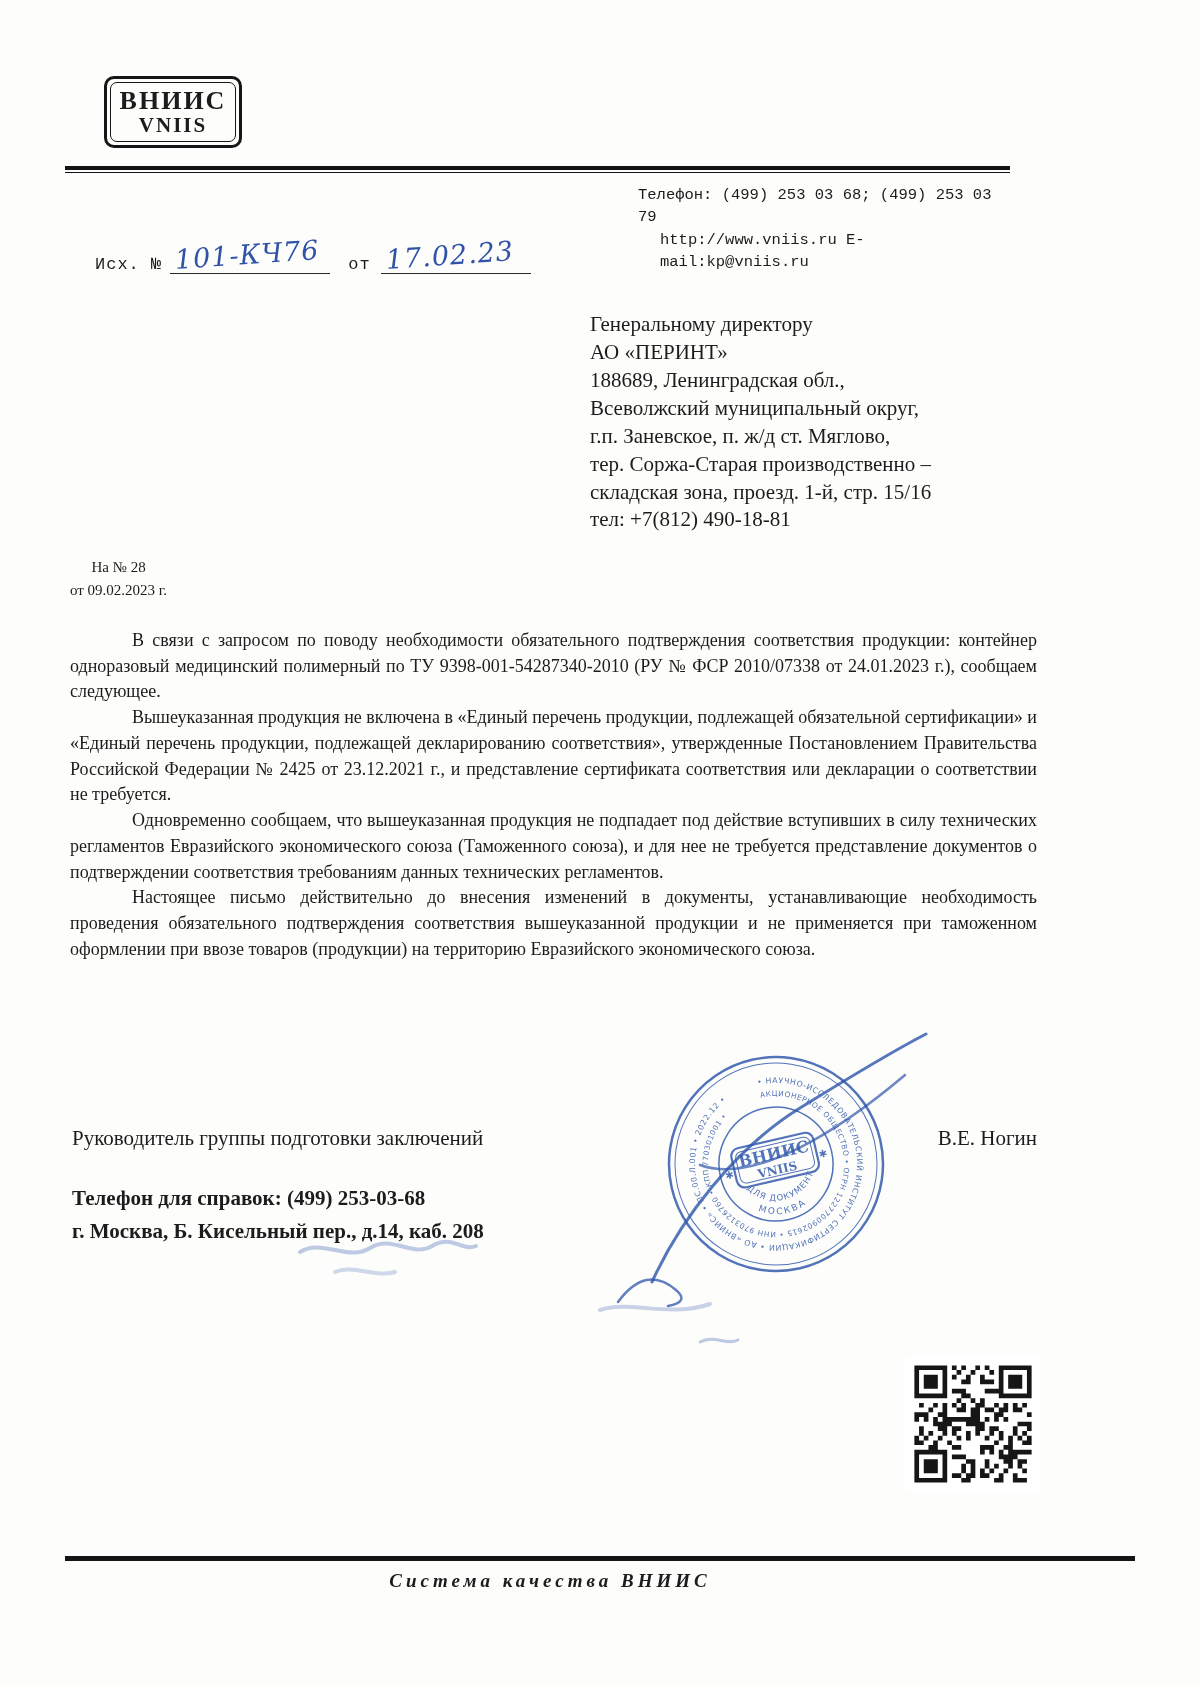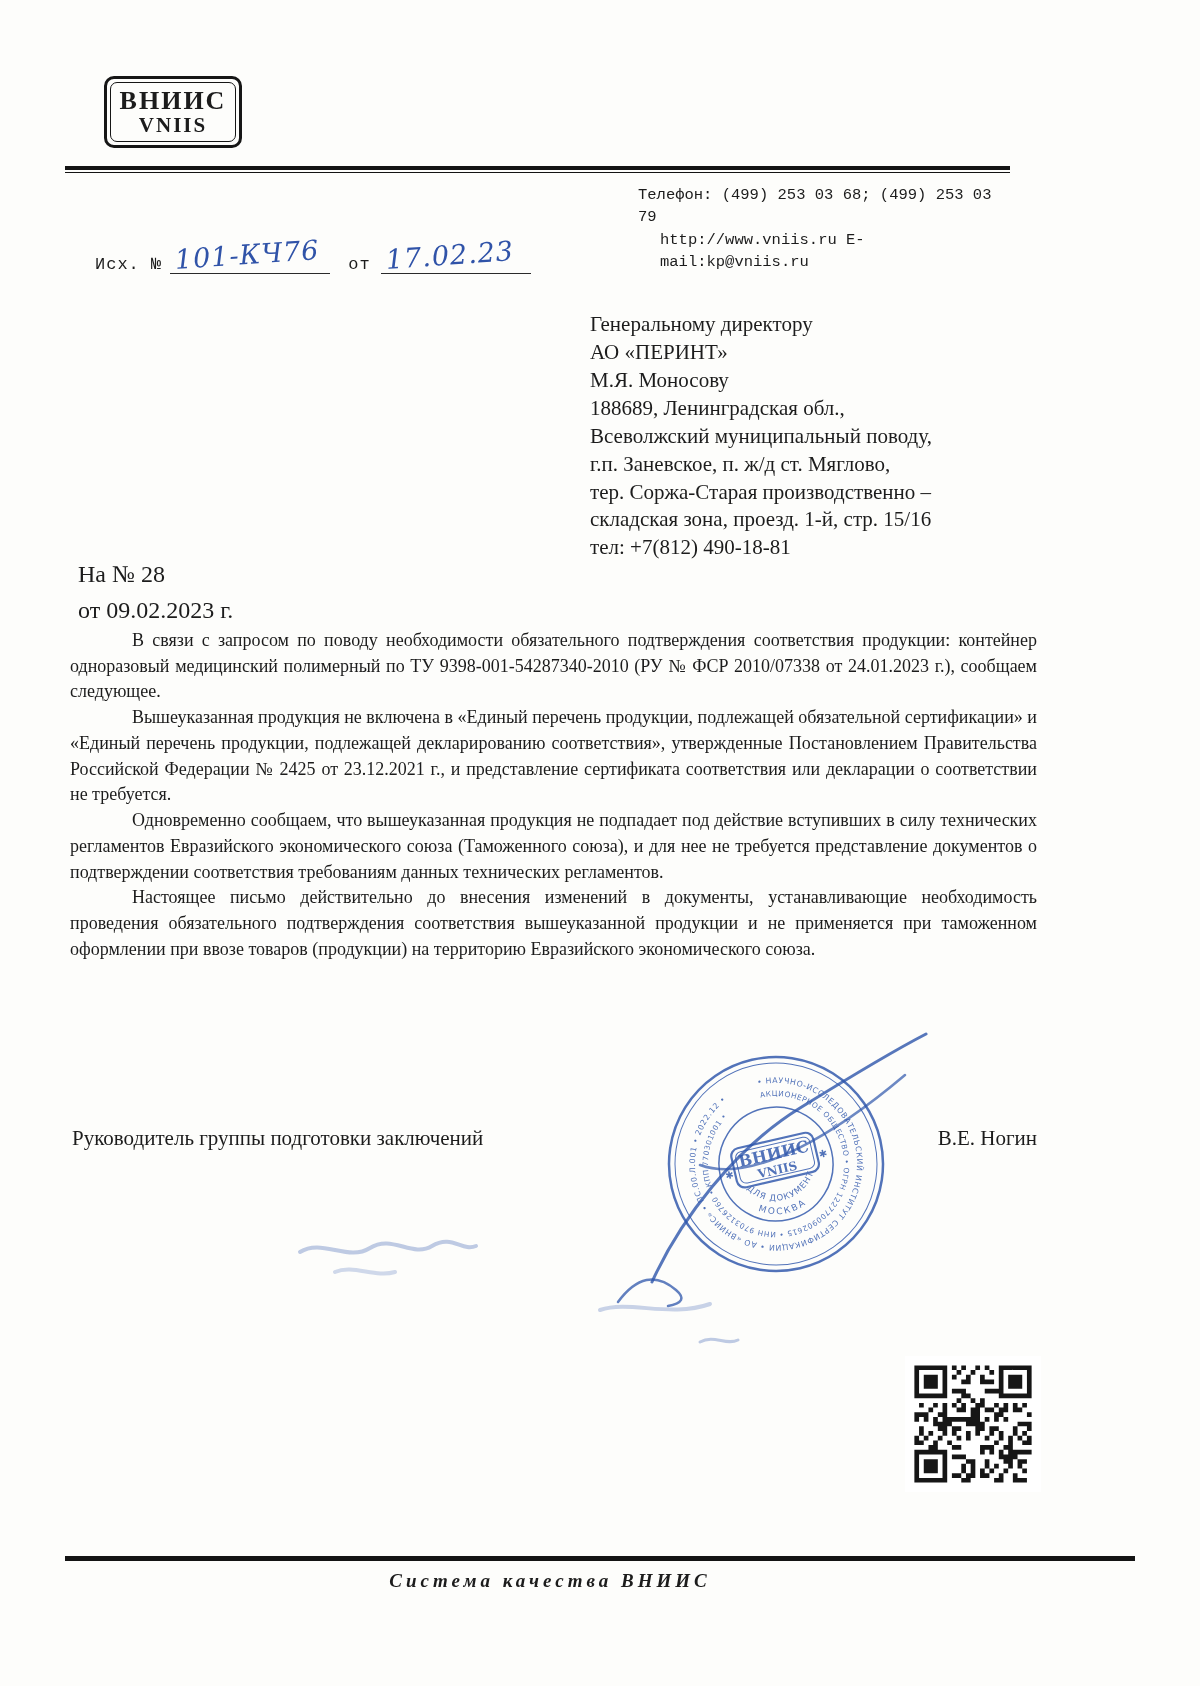--- a/index.html
+++ b/index.html
@@ -70,22 +70,22 @@
     transform: rotate(-4deg); transform-origin: left bottom;
     white-space: nowrap;
   }
   
   .recipient {
     position: absolute; left: 590px; top: 311px; width: 420px;
     font-size: 21px; line-height: 1.33;
   }
   
   .reply-ref {
-    position: absolute; left: 78px; top: 556px;
-    font-size: 24px; line-height: 1.5;
+    position: absolute; left: 70px; top: 556px;
+    font-size: 15px; line-height: 1.5; text-align: center;
   }
   
   .body-text {
     position: absolute; left: 70px; top: 628px; width: 967px;
     font-size: 18px; line-height: 1.43; text-align: justify;
   }
   .body-text p { text-indent: 62px; }
   
   .sig-row {
     position: absolute; left: 72px; top: 1126px; width: 965px;
@@ -138,23 +138,22 @@
   <div class="contacts-right">
     <div>Телефон: (499) 253 03 68; (499) 253 03 79</div>
     <div class="line2">http://www.vniis.ru  E-mail:kp@vniis.ru</div>
   </div>
 
   <div class="ref-line"><span>Исх. №</span><span class="hand-slot num"><span class="handwriting">101-КЧ76</span></span><span>от</span><span class="hand-slot date"><span class="handwriting">17.02.23</span></span></div>
 
   <div class="recipient">
     <div>Генеральному директору</div>
     <div>АО «ПЕРИНТ»</div>
-    <div>М.Я. Моносову</div>
     <div>188689, Ленинградская обл.,</div>
-    <div>Всеволжский муниципальный поводу,</div>
+    <div>Всеволжский муниципальный округ,</div>
     <div>г.п. Заневское, п. ж/д ст. Мяглово,</div>
     <div>тер. Соржа-Старая производственно –</div>
     <div>складская зона, проезд. 1-й, стр. 15/16</div>
     <div>тел: +7(812) 490-18-81</div>
   </div>
 
   <div class="reply-ref">
     <div>На  № 28</div>
     <div>от  09.02.2023 г.</div>
   </div>
@@ -164,20 +163,24 @@
     <p>Вышеуказанная продукция не включена в «Единый перечень продукции, подлежащей обязательной сертификации» и «Единый перечень продукции, подлежащей декларированию соответствия», утвержденные Постановлением Правительства Российской Федерации № 2425 от 23.12.2021 г., и представление сертификата соответствия или декларации о соответствии не требуется.</p>
     <p>Одновременно сообщаем, что вышеуказанная продукция не подпадает под действие вступивших в силу технических регламентов Евразийского экономического союза (Таможенного союза), и для нее не требуется представление документов о подтверждении соответствия требованиям данных технических регламентов.</p>
     <p>Настоящее письмо действительно до внесения изменений в документы, устанавливающие необходимость проведения обязательного подтверждения соответствия вышеуказанной продукции и не применяется при таможенном оформлении при ввозе товаров (продукции) на территорию Евразийского экономического союза.</p>
   </div>
 
   <div class="sig-row">
     <span>Руководитель группы подготовки заключений</span>
     <span>В.Е. Ногин</span>
   </div>
 
+  <div class="footer-info">
+    <div>Телефон для справок: (499) 253-03-68</div>
+    <div>г. Москва,  Б. Кисельный пер., д.14, каб. 208</div>
+  </div>
 
   <svg class="stamp" viewBox="-136 -136 272 272">
     <g transform="rotate(-13)" fill="none" stroke="#2d55ab">
       <circle r="107" stroke-width="2.5"></circle>
       <circle r="101" stroke-width="1"></circle>
       <circle r="57" stroke-width="1.5"></circle>
       <defs>
         <path id="outerArc" d="M 0 -81 a 81 81 0 1 1 0 162 a 81 81 0 1 1 0 -162"></path>
         <path id="innerArc" d="M 0 -68 a 68 68 0 1 1 0 136 a 68 68 0 1 1 0 -136"></path>
         <path id="cityArc" d="M -40 28 A 47 47 0 0 0 40 28"></path>

